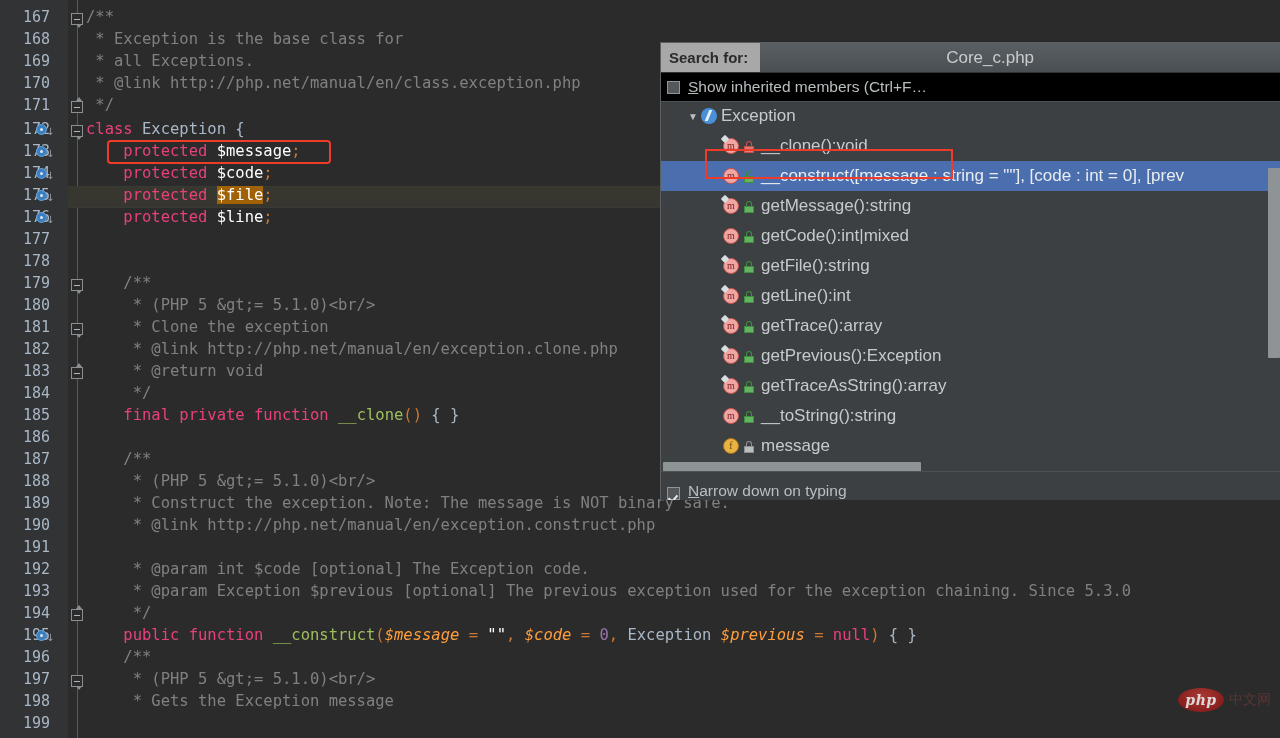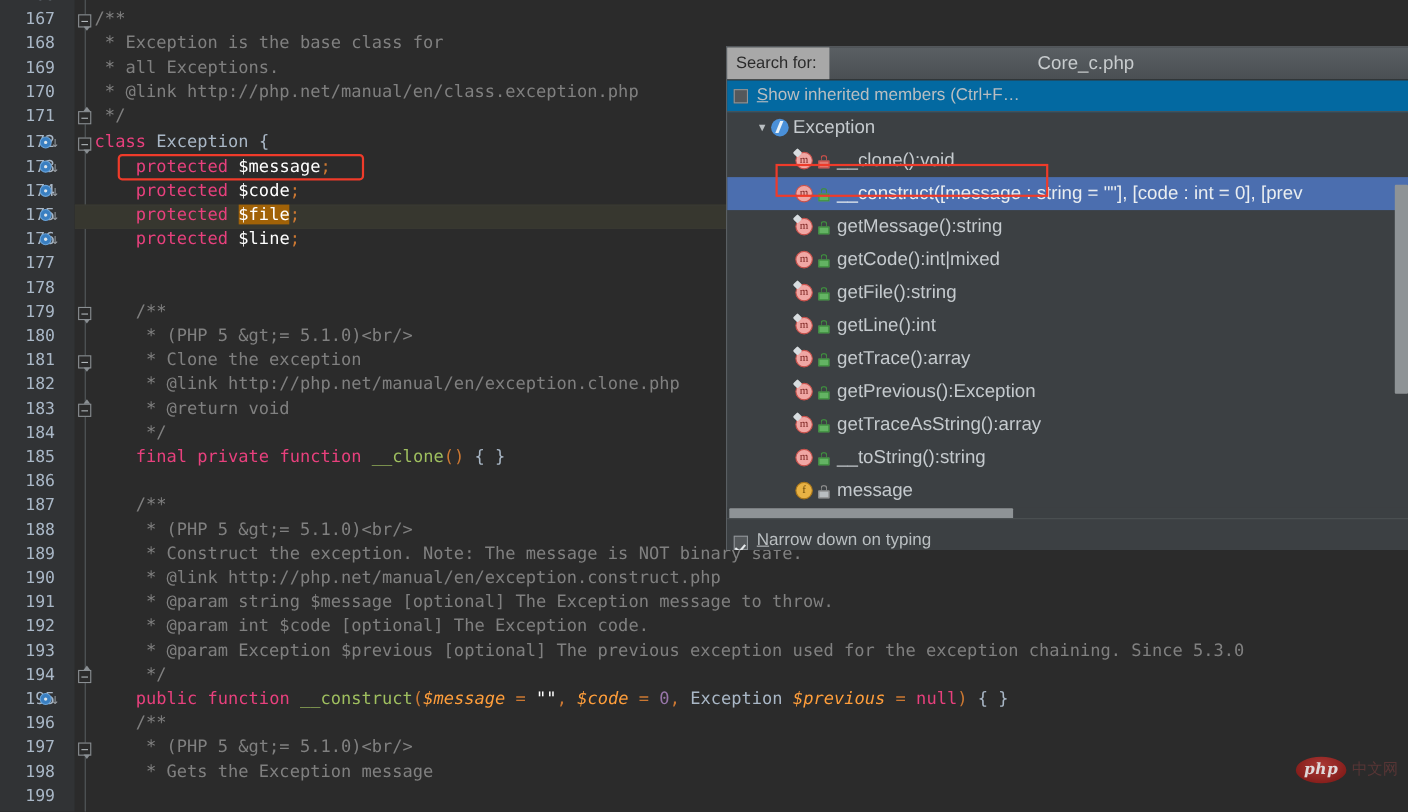--- a/index.html
+++ b/index.html
@@ -183,38 +183,38 @@
     border-bottom: 1px solid #2f3336;
     display: flex;
     align-items: center;
   }
   .search-for {
     height: 29px;
     line-height: 29px;
     padding: 0 12px 4px 8px;
     background: #a8a8a8;
     color: #2b2b2b;
-    font-weight: normal;
+    font-weight: bold;
     font-size: 15px;
     box-sizing: border-box;
   }
   .popup-filename {
     flex: 1;
     text-align: center;
     color: #c8ccce;
     font-size: 17px;
     padding-right: 60px;
   }
   .popup-checkline {
     height: 28px;
     display: flex;
     align-items: center;
     padding-left: 6px;
     border-bottom: 1px solid #4c5154;
-    background: #0369a1;
+    background: #000000;
   }
   .cbox {
     width: 13px; height: 13px;
     border: 1px solid #8f9498;
     background: #54585b;
     margin-right: 8px;
     box-sizing: border-box;
     position: relative;
     flex: none;
   }
@@ -565,21 +565,20 @@
   <div class="codetext cm" style="top:362px">     * @return void</div>
   <div class="codetext cm" style="top:384px">     */</div>
 
   <div class="codetext" style="top:406px"><span class="txt">    </span><span class="kw2">final</span><span class="txt"> </span><span class="kw2">private</span><span class="txt"> </span><span class="kw2">function</span><span class="txt"> </span><span class="defg">__clone</span><span class="pun">()</span><span class="txt"> { }</span></div>
 
   <div class="codetext cm" style="top:428px"></div>
   <div class="codetext cm" style="top:450px">    /**</div>
   <div class="codetext cm" style="top:472px">     * (PHP 5 &amp;gt;= 5.1.0)&lt;br/&gt;</div>
   <div class="codetext cm" style="top:494px">     * Construct the exception. Note: The message is NOT binary safe.</div>
   <div class="codetext cm" style="top:516px">     * @link http://php.net/manual/en/exception.construct.php</div>
-  <div class="codetext cm" style="top:538px">     * @param string $message [optional] The Exception message to throw.</div>
   <div class="codetext cm" style="top:560px">     * @param int $code [optional] The Exception code.</div>
   <div class="codetext cm" style="top:582px">     * @param Exception $previous [optional] The previous exception used for the exception chaining. Since 5.3.0</div>
   <div class="codetext cm" style="top:604px">     */</div>
 
   <div class="codetext" style="top:626px"><span class="txt">    </span><span class="kw2">public</span><span class="txt"> </span><span class="kw2">function</span><span class="txt"> </span><span class="defg">__construct</span><span class="pun">(</span><span class="varo" style="font-style:italic">$message</span><span class="txt"> </span><span class="pun">=</span><span class="txt"> </span><span class="str">""</span><span class="pun">,</span><span class="txt"> </span><span class="varo" style="font-style:italic">$code</span><span class="txt"> </span><span class="pun">=</span><span class="txt"> </span><span class="num">0</span><span class="pun">,</span><span class="txt"> </span><span class="txt">Exception</span><span class="txt"> </span><span class="varo" style="font-style:italic">$previous</span><span class="txt"> </span><span class="pun">=</span><span class="txt"> </span><span class="nullkw">null</span><span class="pun">)</span><span class="txt"> { }</span></div>
 
   <div class="codetext cm" style="top:648px">    /**</div>
   <div class="codetext cm" style="top:670px">     * (PHP 5 &amp;gt;= 5.1.0)&lt;br/&gt;</div>
   <div class="codetext cm" style="top:692px">     * Gets the Exception message</div>
   <div class="codetext cm" style="top:714px"></div>

